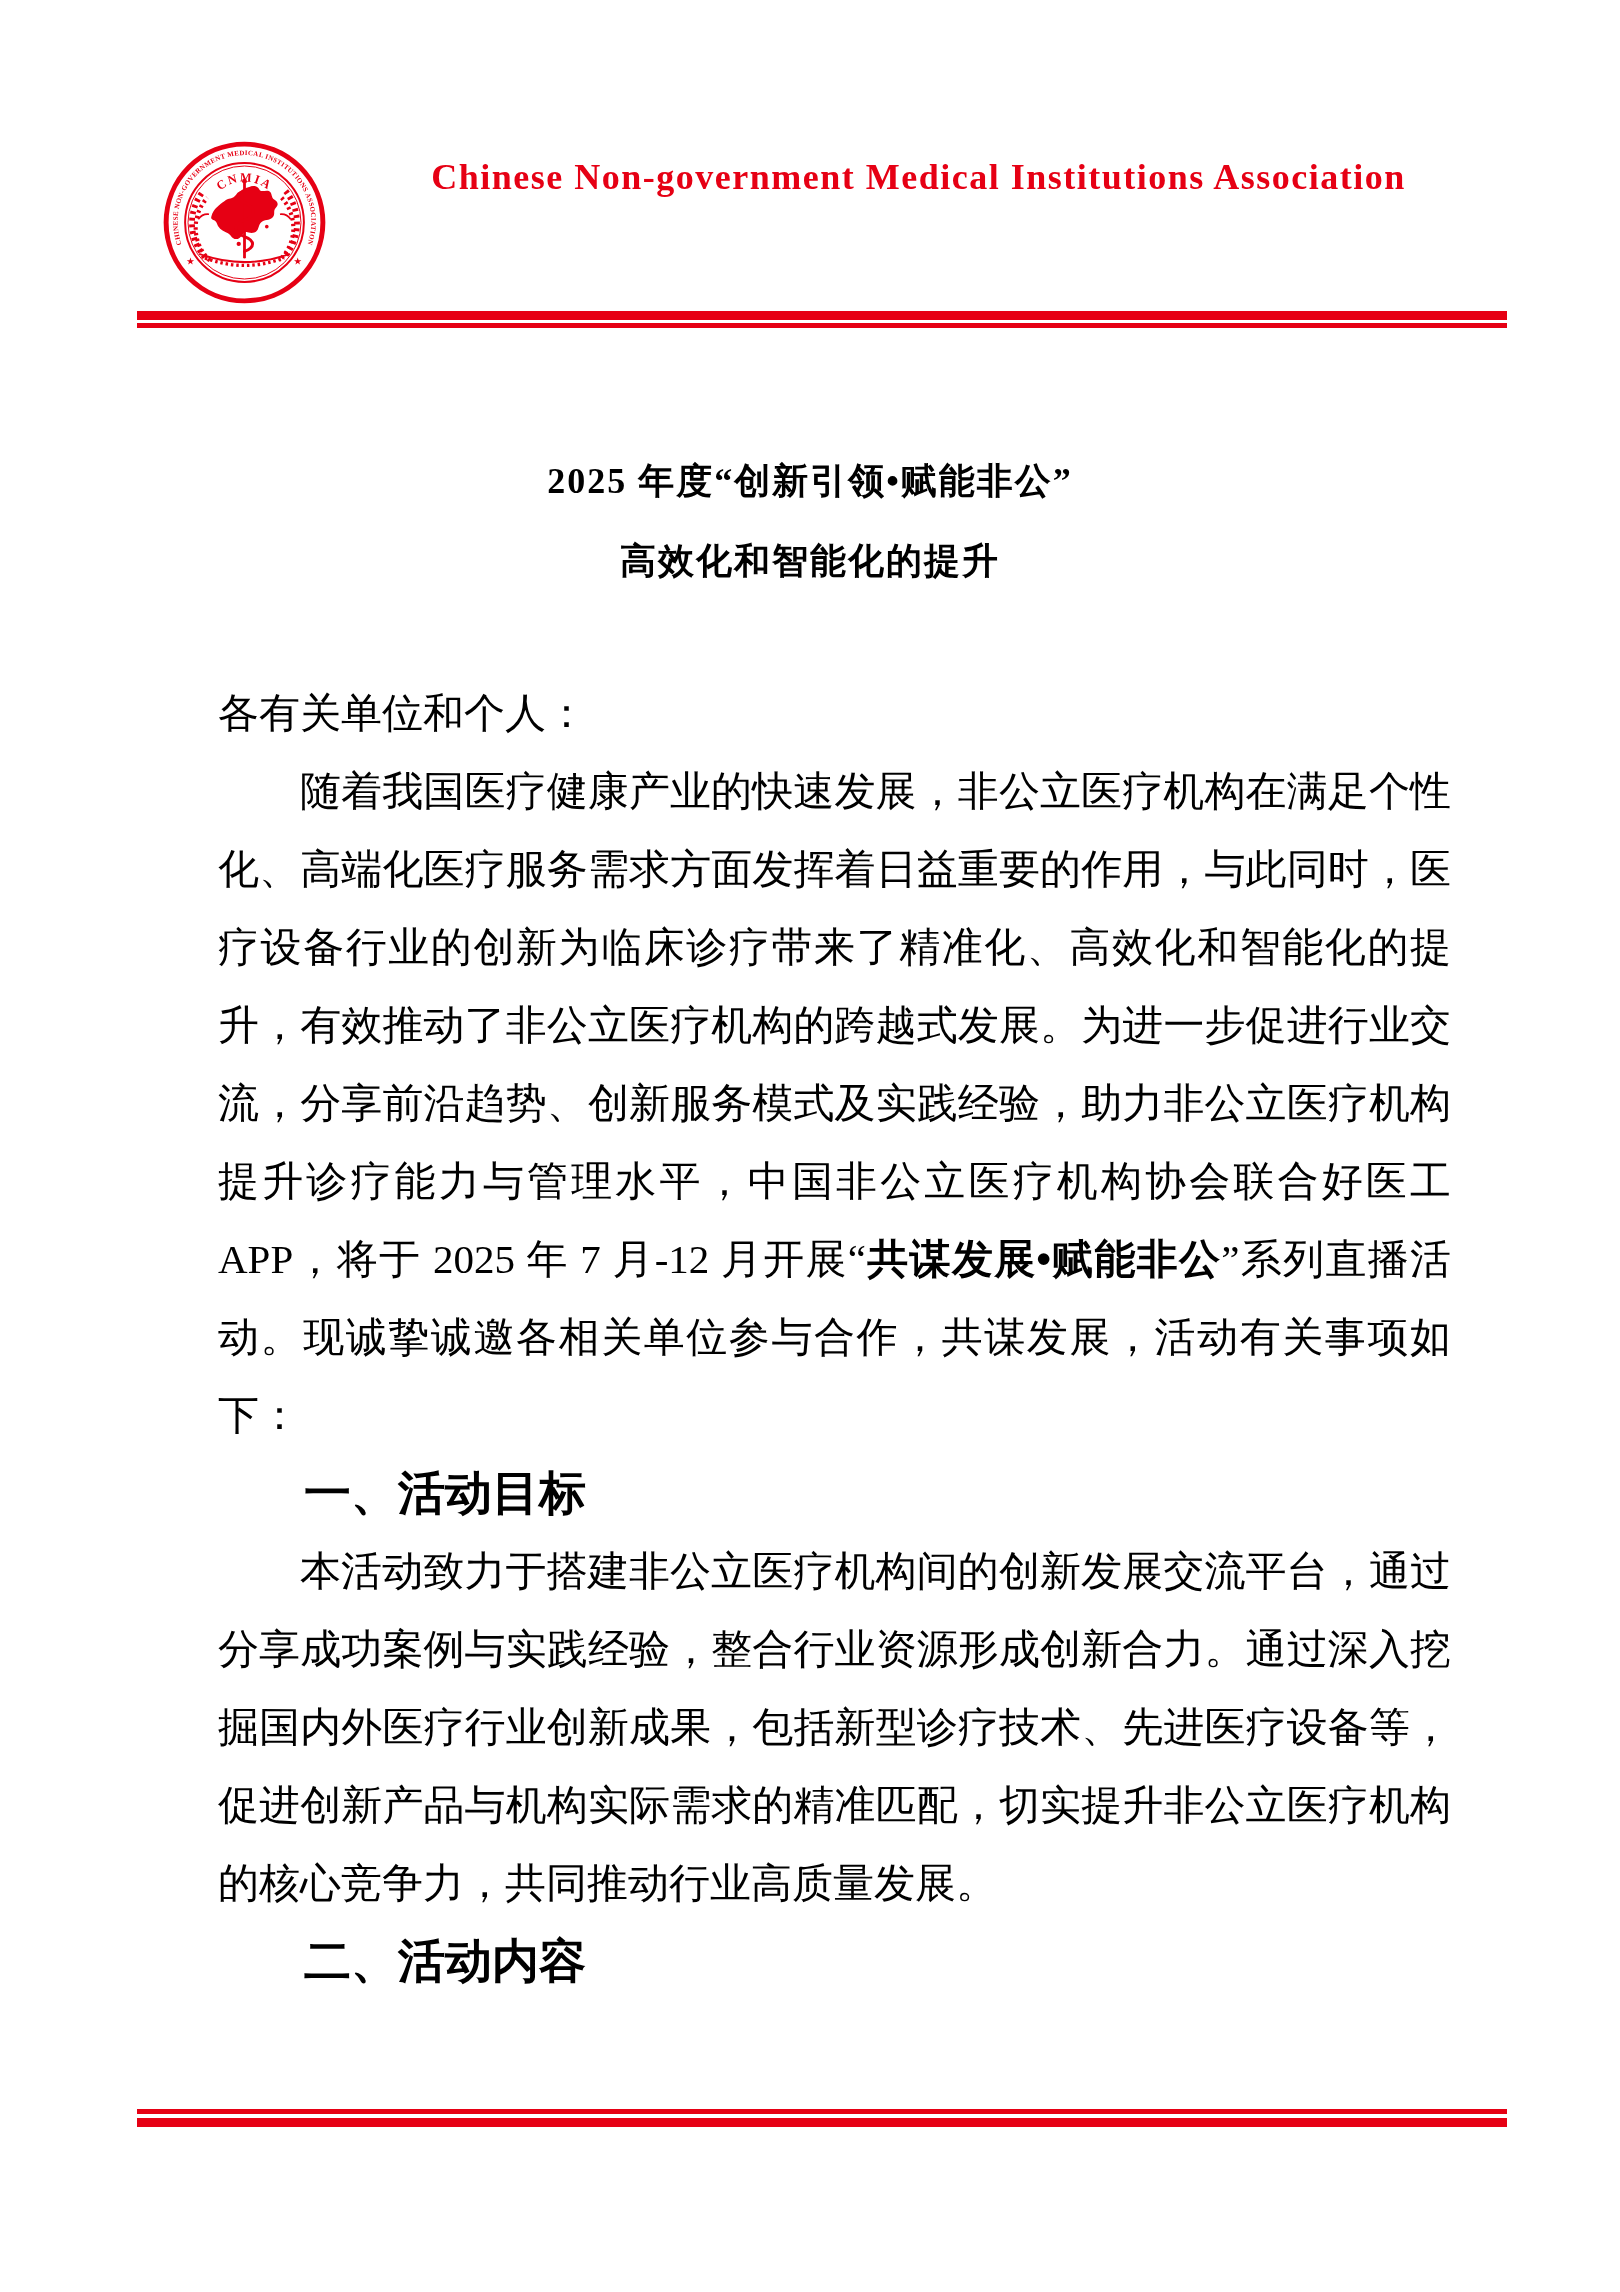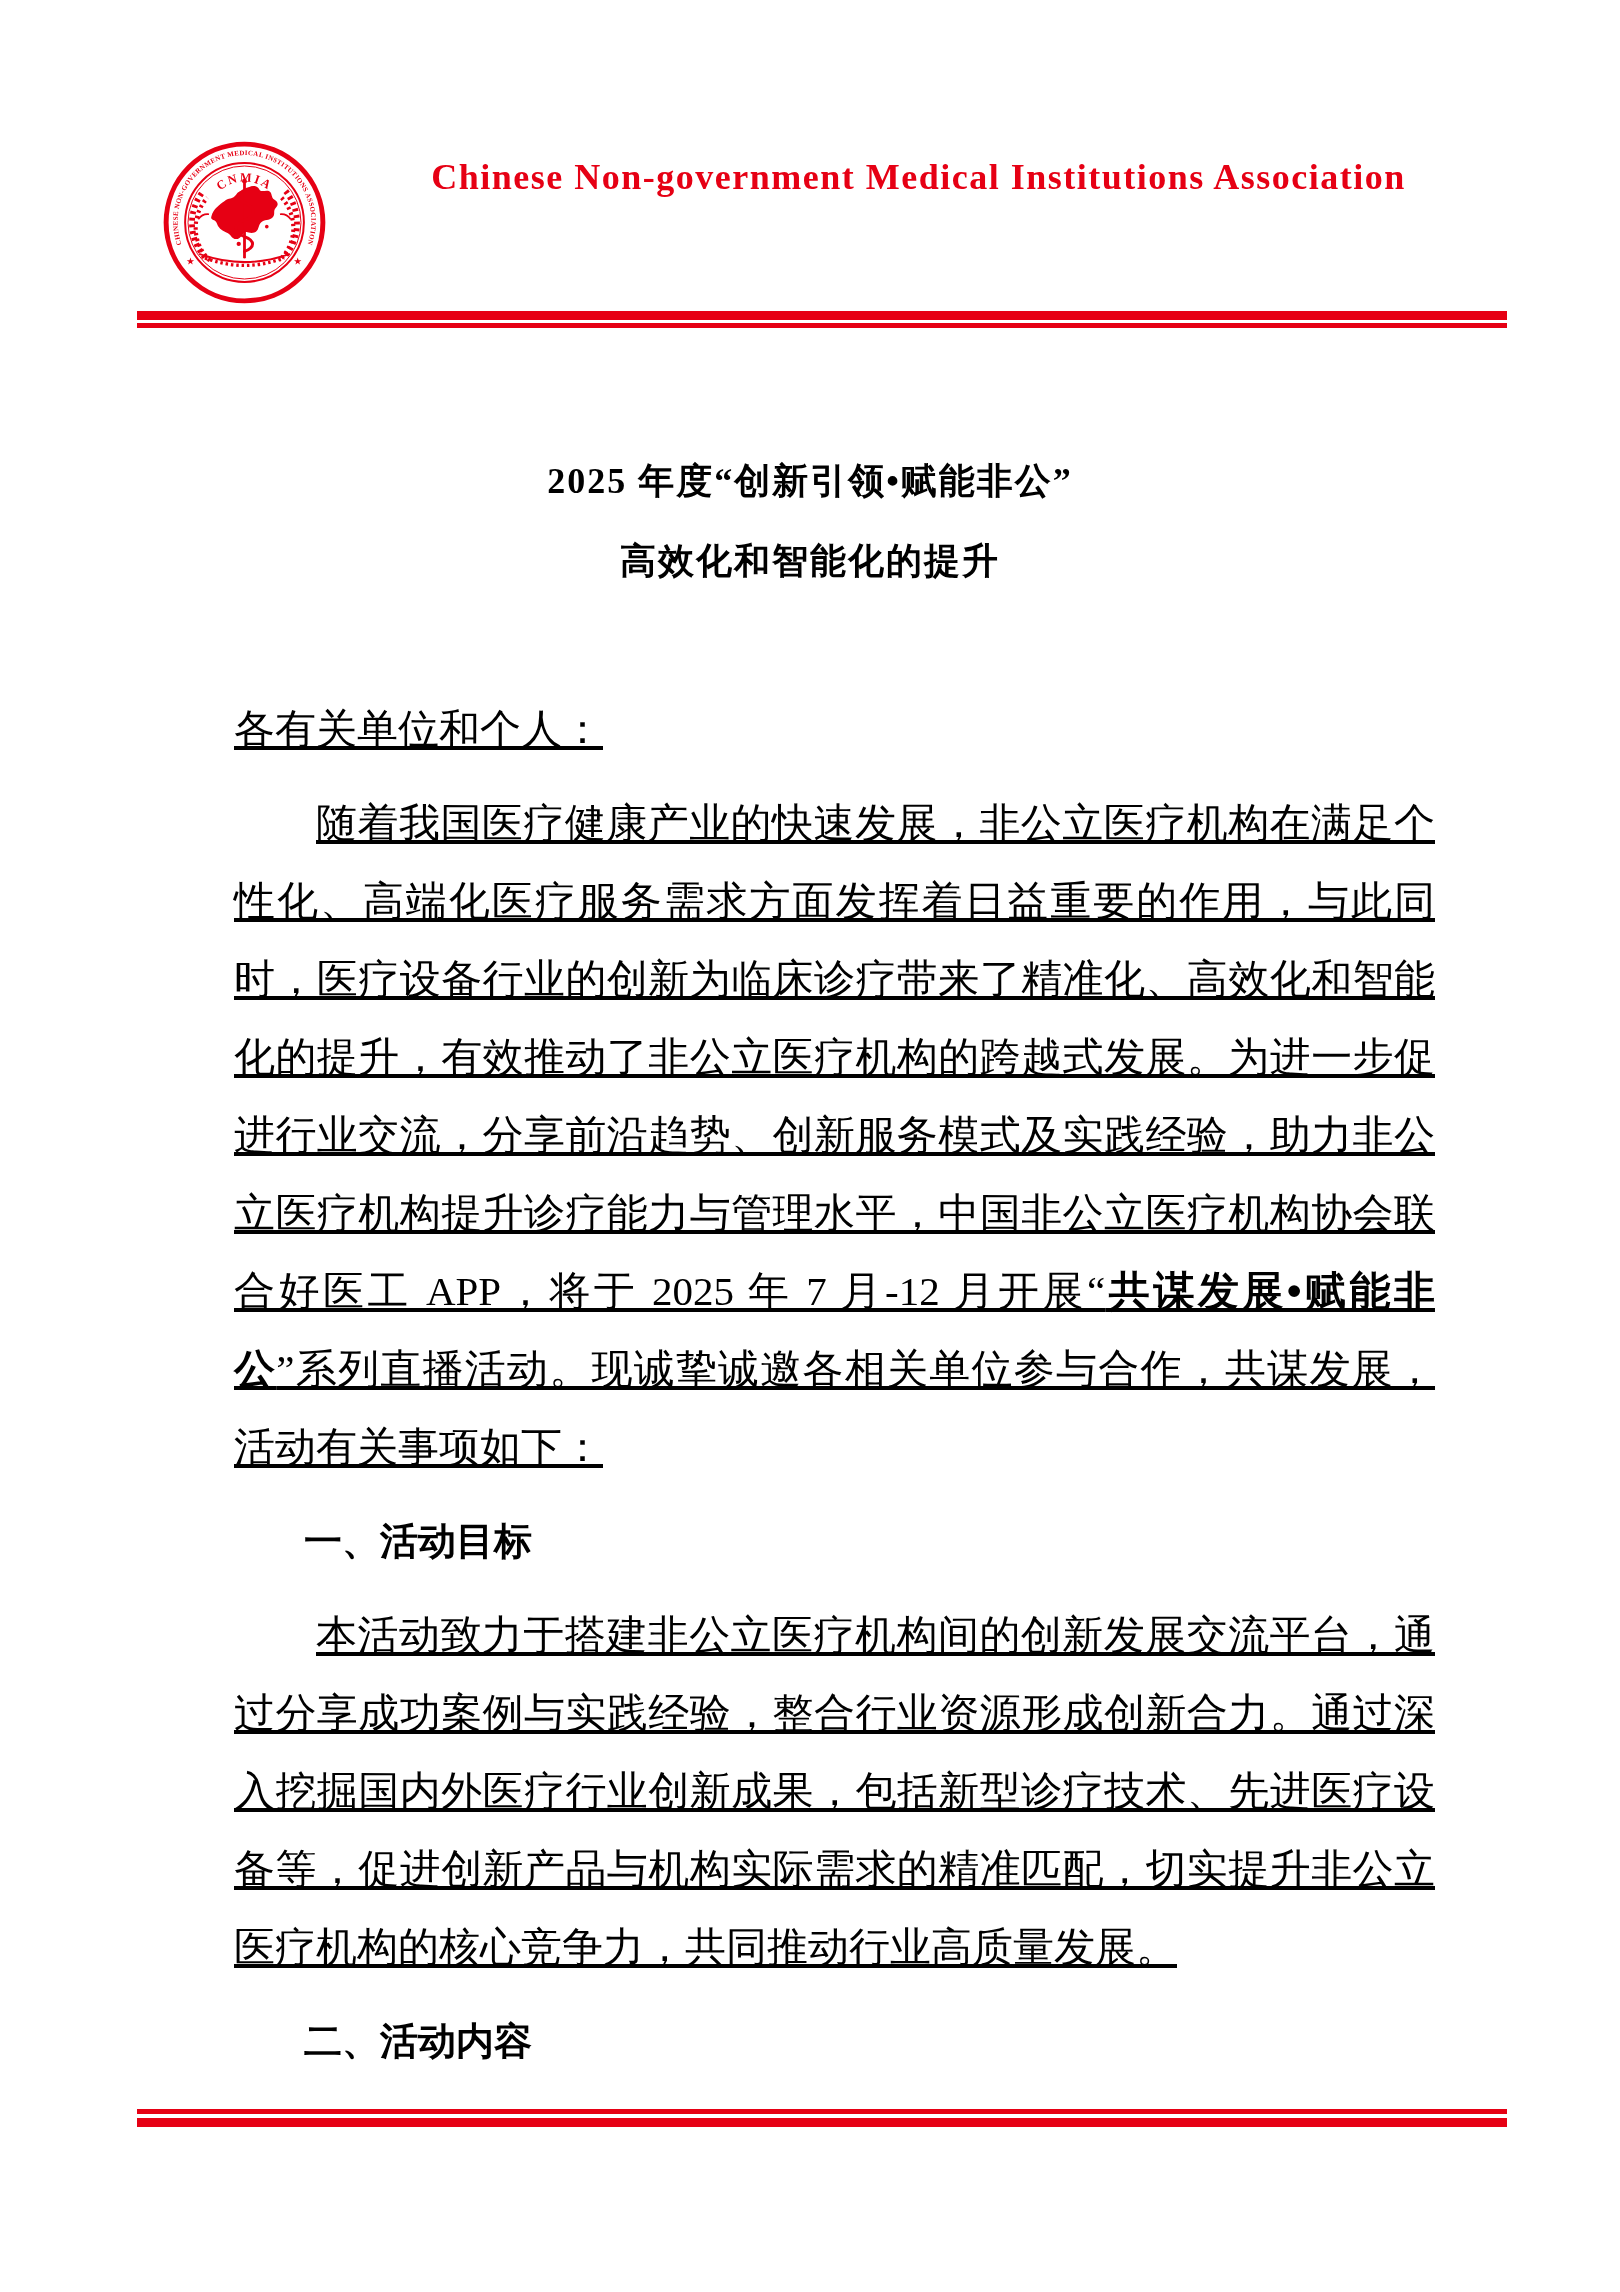--- a/index.html
+++ b/index.html
@@ -21,25 +21,25 @@
   .rule-bot-thin{top:2109px;height:4.9px;}
   .rule-bot-thick{top:2118px;height:8.8px;}
 
   
   .doc-title{position:absolute;left:0;top:441px;width:1620px;text-align:center;
              font-weight:bold;font-size:36px;line-height:80px;letter-spacing:2px;}
 
   
   .body-flow{position:absolute;left:218px;top:674px;width:1233px;
              font-size:41px;line-height:78px;text-align:justify;}
-  .body-flow p{margin:16px;text-indent:2em;text-align:justify;text-decoration:underline;}
+  .body-flow p{margin:0;text-indent:2em;text-align:justify;}
   .salutation{text-indent:0 !important;}
   .bold-run{font-family:"Liberation Sans","DejaVu Sans",sans-serif;font-weight:bold;}
   .sec-heading{margin:0;font-family:"Liberation Sans","DejaVu Sans",sans-serif;
-               font-weight:bold;font-size:38px;line-height:78px;padding-left:86px;
+               font-weight:bold;font-size:47px;line-height:78px;padding-left:86px;
                text-align:left;}
 
   
   .seal-text{font-family:"Liberation Serif","DejaVu Serif",serif;font-weight:bold;fill:#e60014;}
 </style>
 </head>
 <body>
 
 <div class="page">
 

